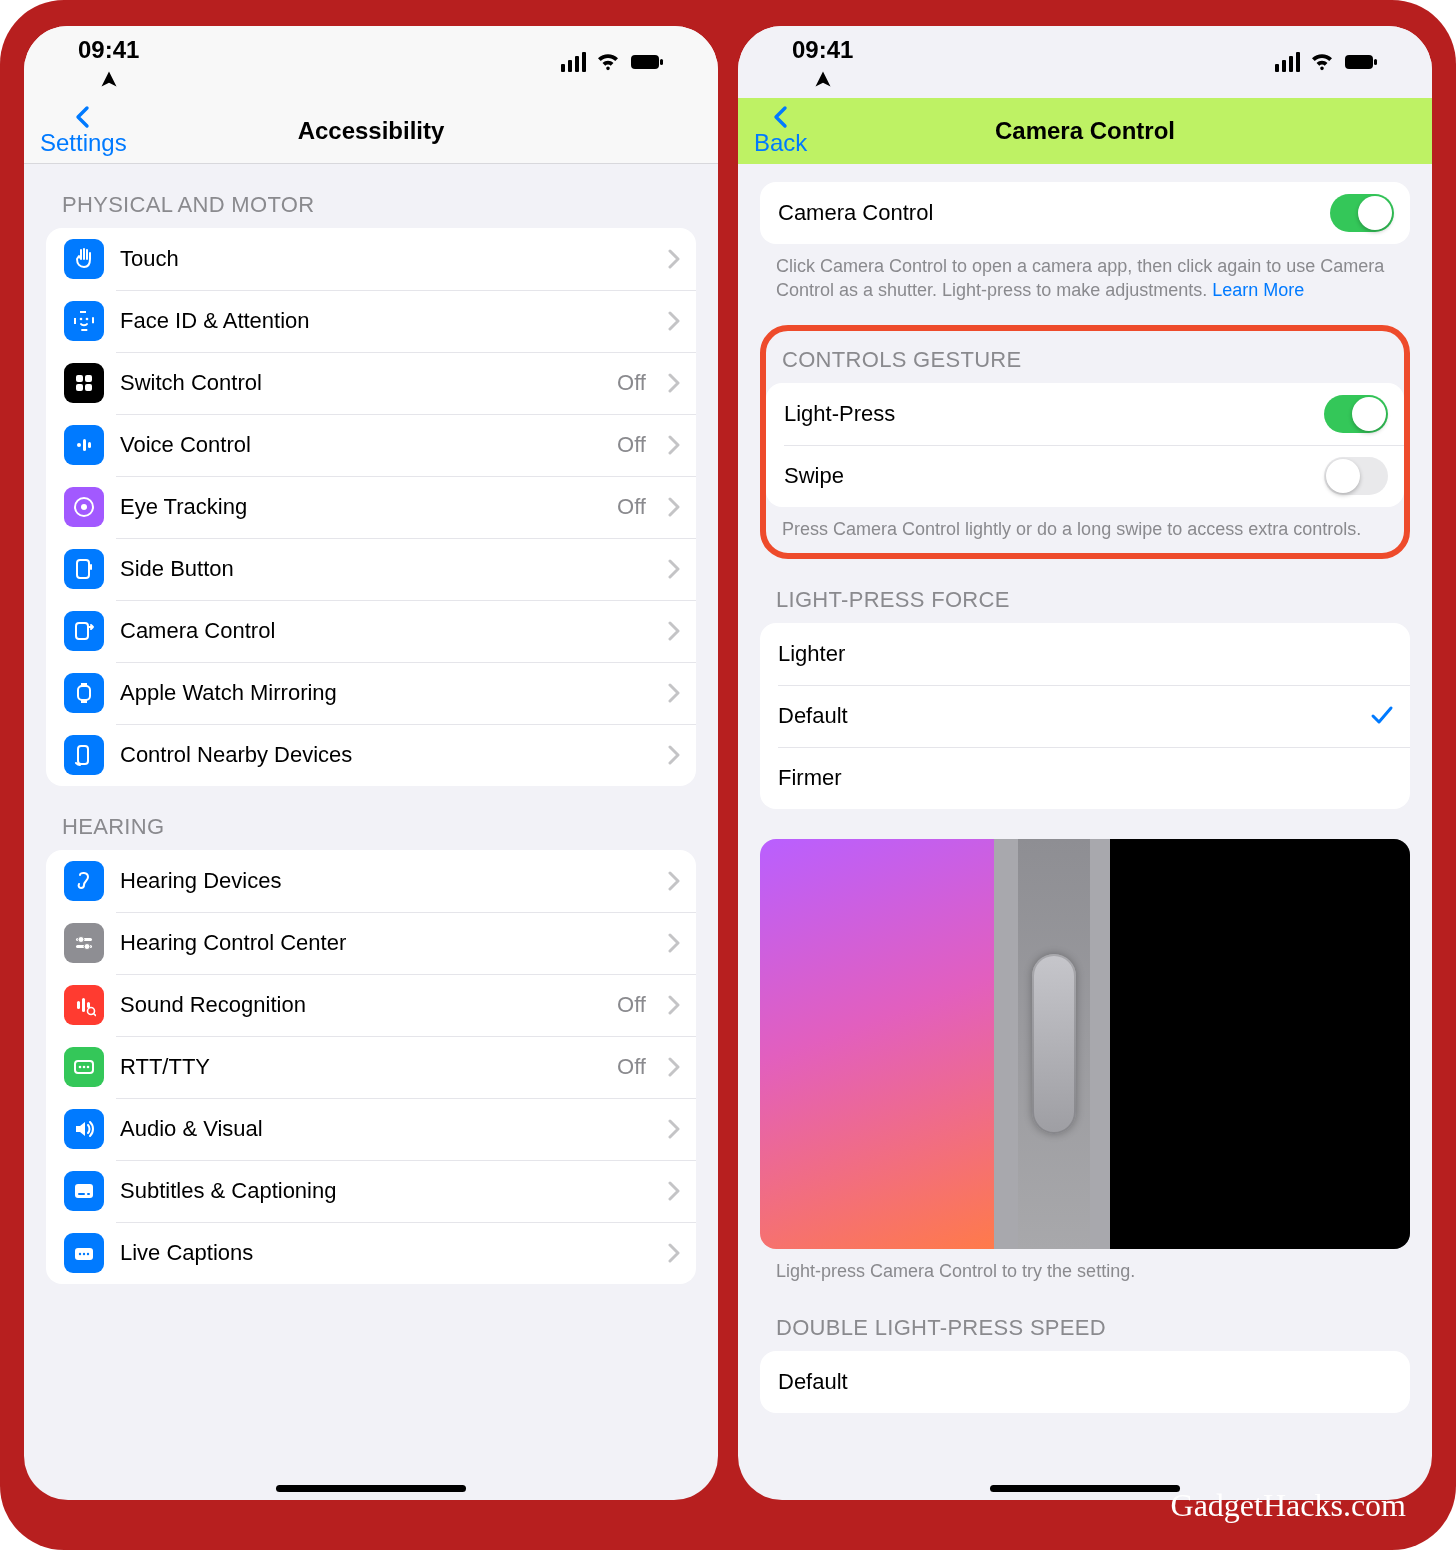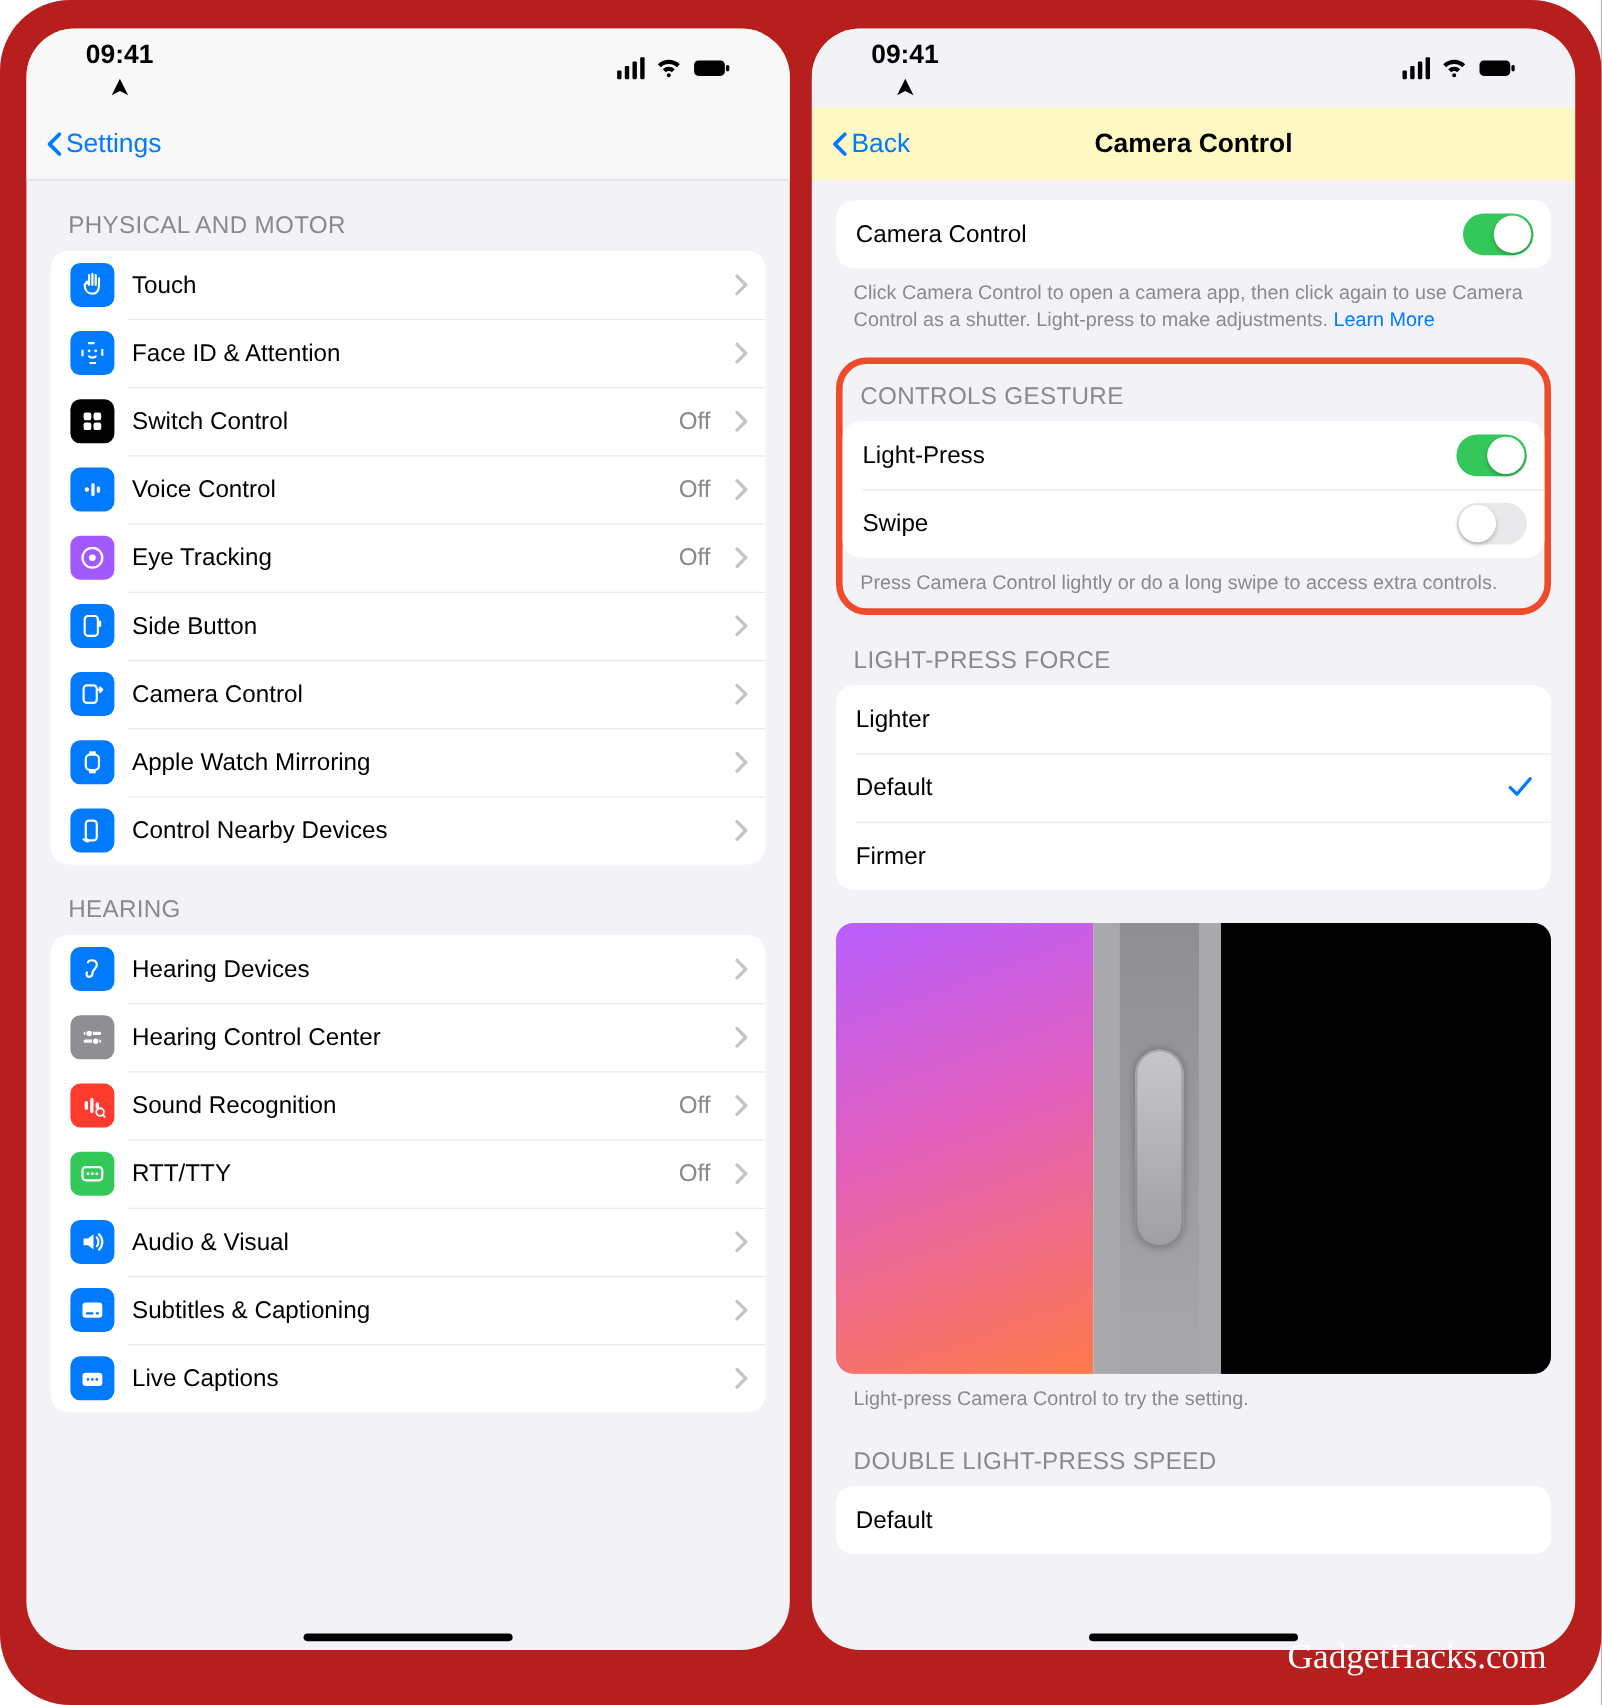--- a/index.html
+++ b/index.html
@@ -55,22 +55,22 @@
 
   
   .navbar {
     height: 66px;
     background:#f8f8f8;
     border-bottom: 1px solid #d8d8dc;
     display:flex; align-items:center;
     position:relative;
     padding: 0 16px;
   }
-  .phone.right .navbar { background:#fef9c3; border-bottom:none; }
-  .back { display:flex; align-items:center; color:#007aff; font-size:24px; gap:0px; }
+  .phone.right .navbar { background:#bef264; border-bottom:none; }
+  .back { display:flex; align-items:center; color:#007aff; font-size:24px; gap:0px;flex-direction:column; }
   .back svg { margin-right: 2px; }
   .nav-title {
     position:absolute; left:0; right:0;
     text-align:center;
     font-size:24px; font-weight:600;
     pointer-events:none;
   }
 
   
   .scroll {
@@ -330,20 +330,21 @@
       </div>
     </div>
 
     <div class="navbar">
       <div class="back">
         <svg width="18" height="24" viewBox="0 0 18 22">
             <use href="#i-back"></use>
           </svg>
         <span>Settings</span>
       </div>
+      <div class="nav-title">Accessibility</div>
     </div>
 
     <div class="scroll" id="left-scroll">
         <div class="section-header">PHYSICAL AND MOTOR</div>
         <div class="group">
           <div class="row">
             <span class="icon bg-blue">
               <svg width="24" height="24" viewBox="0 0 24 24">
                 <use href="#ic-hand"></use>
               </svg>

